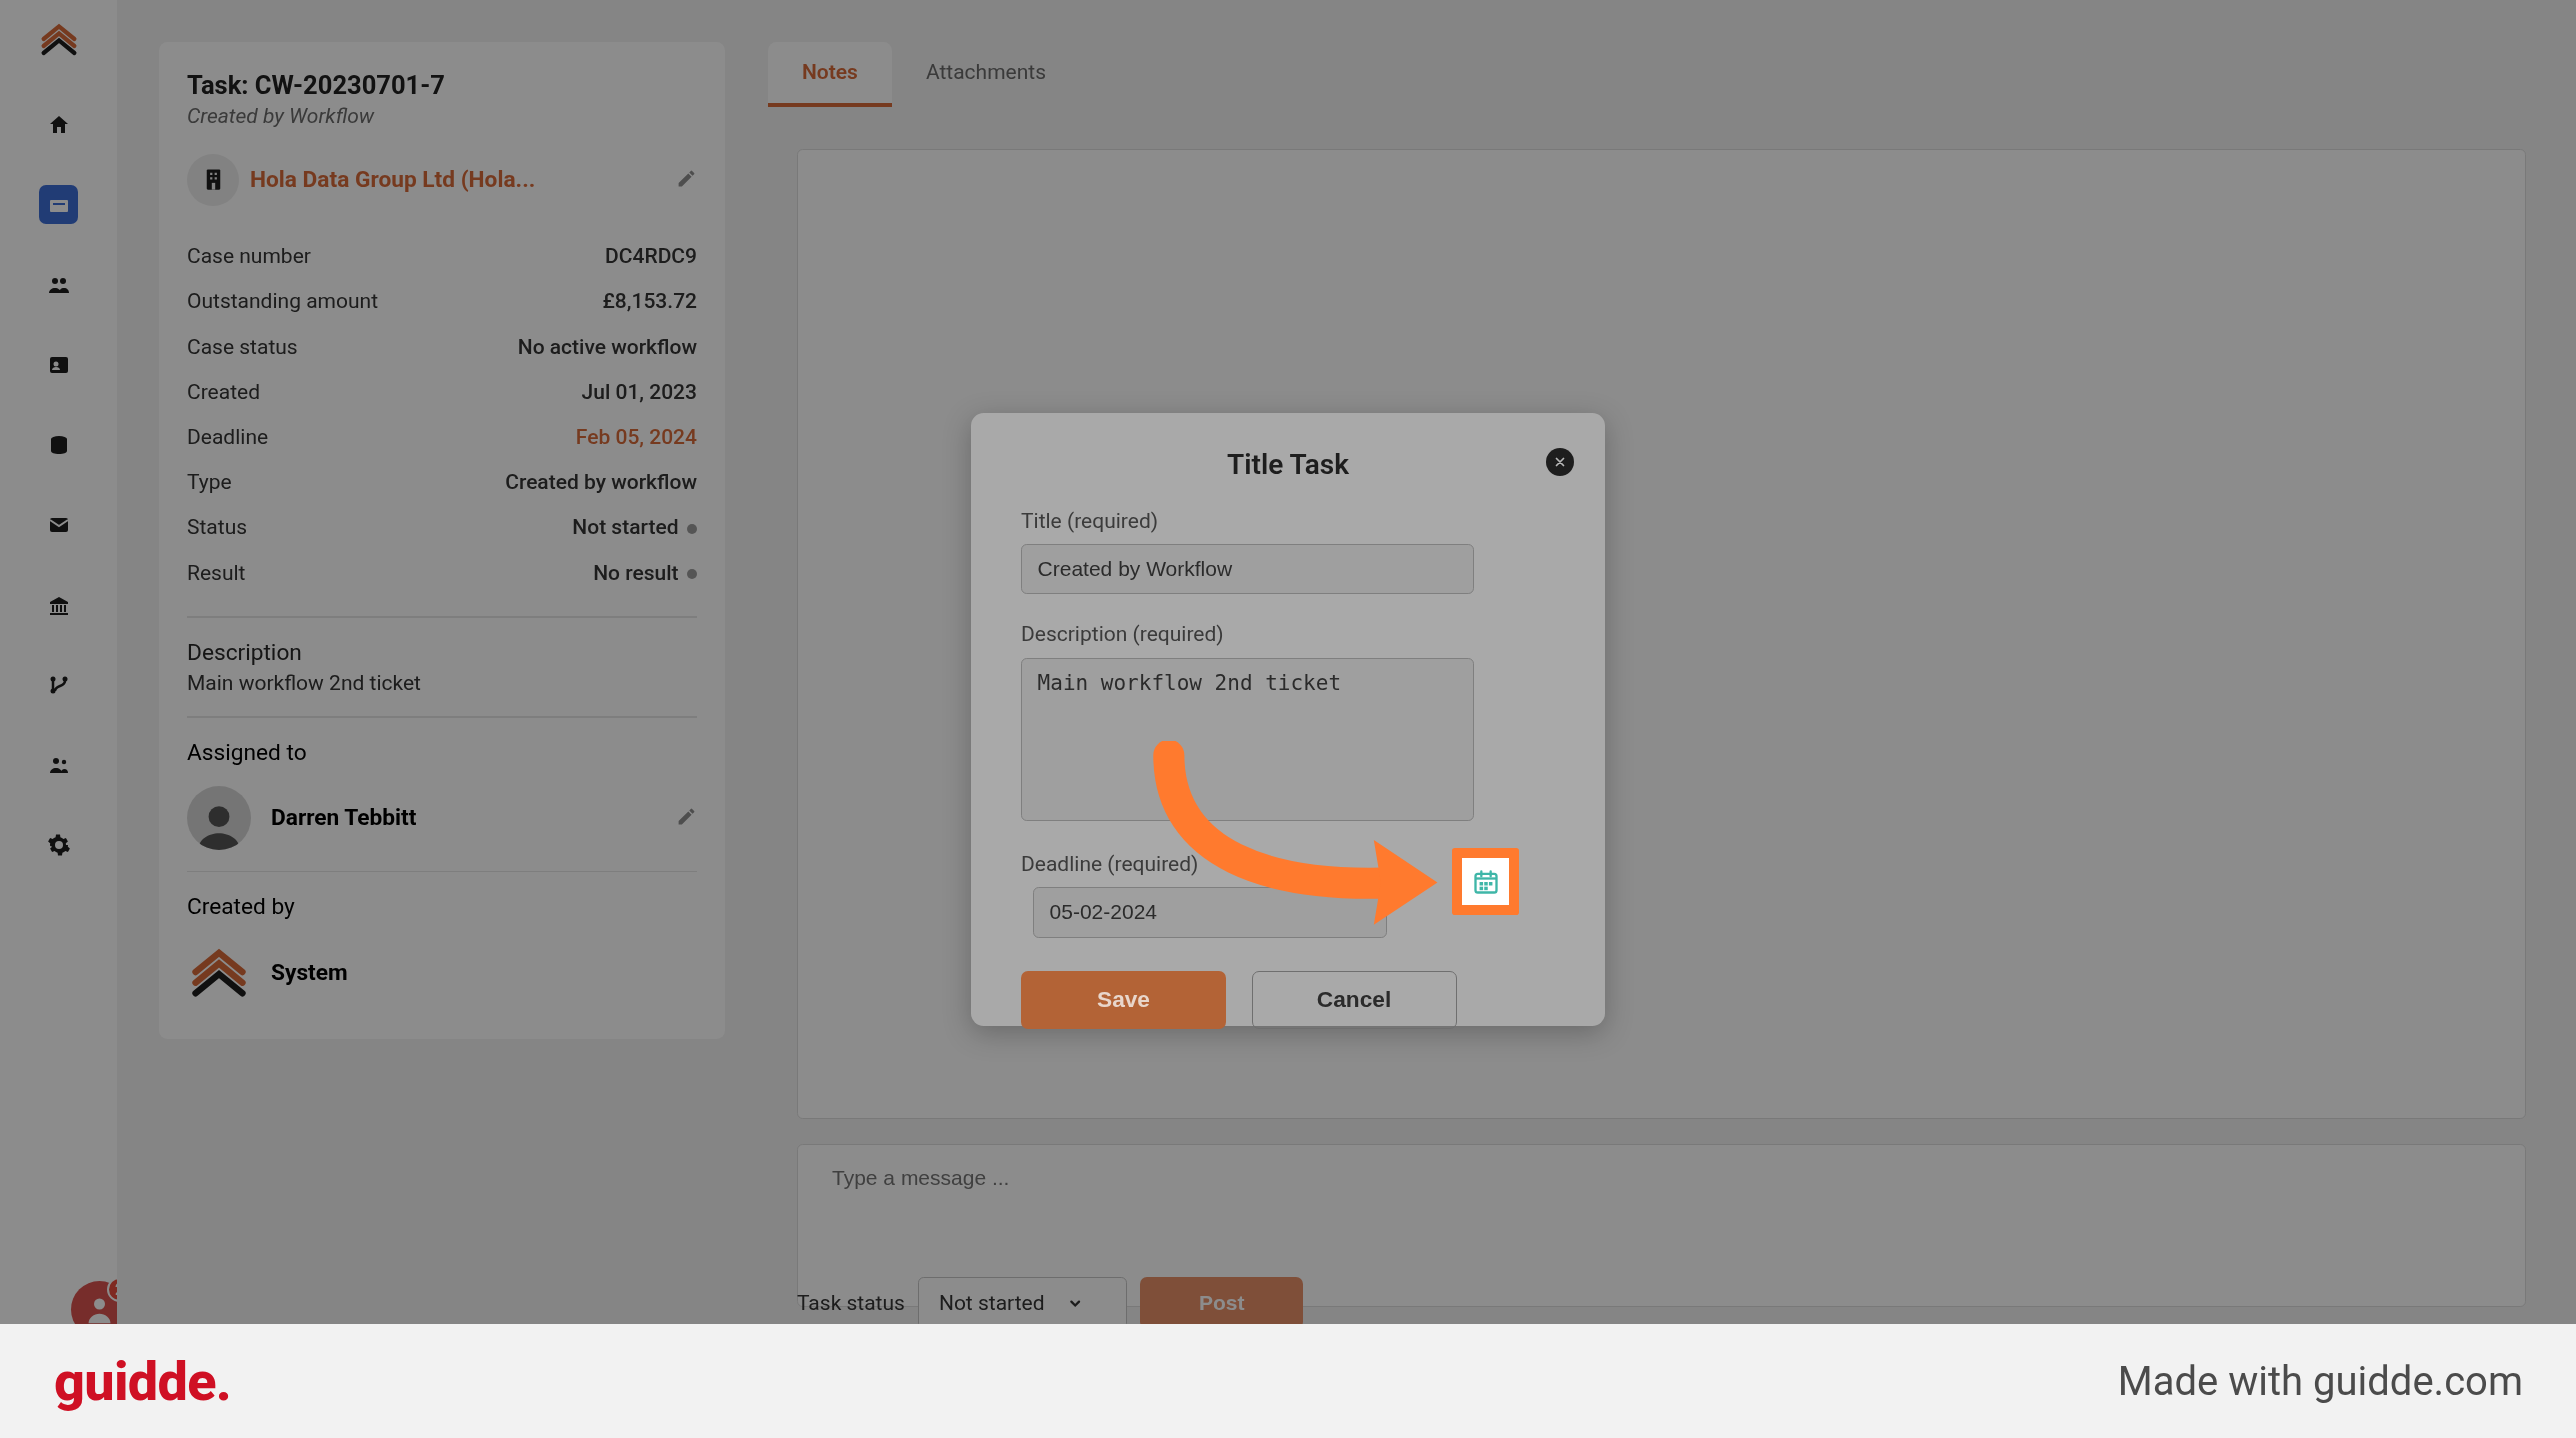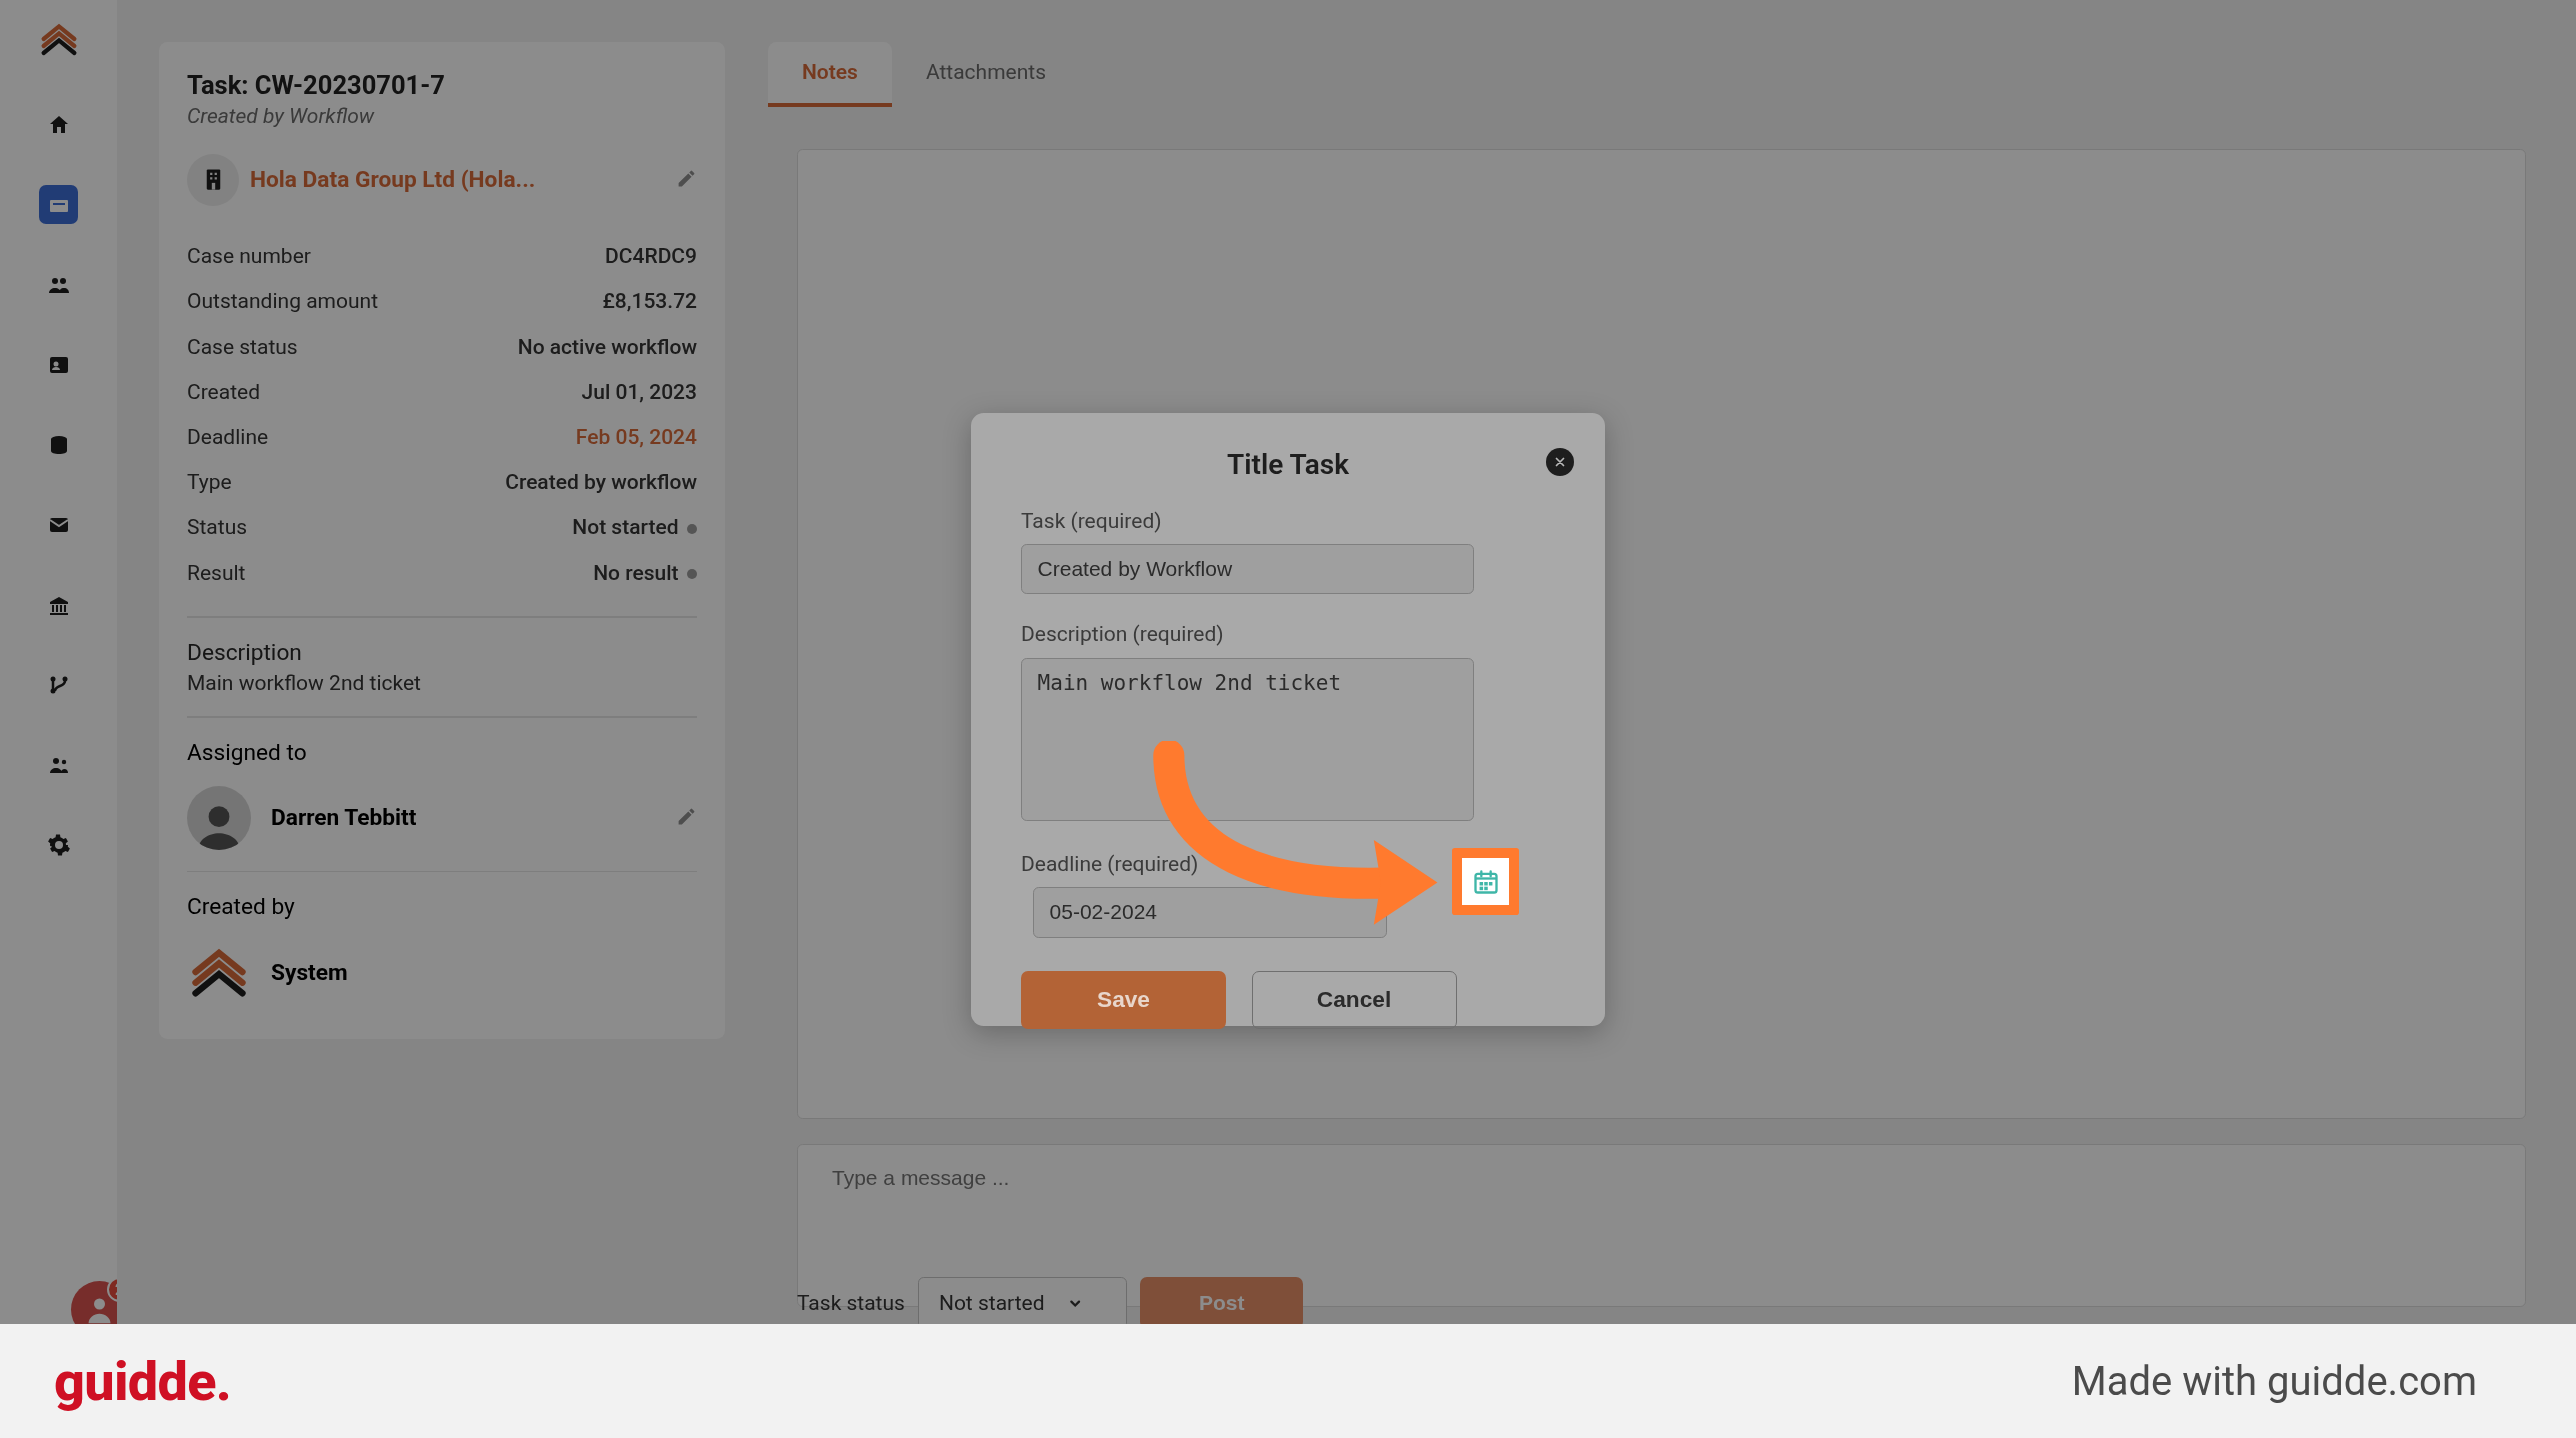--- a/index.html
+++ b/index.html
@@ -150,21 +150,21 @@
     width:47px; height:47px; background:#ffffff; display:flex;align-items:center;justify-content:center; color:#3fb6a8;
   }
   .cal-inner svg{width:28px;height:28px;}
 
   
   .arrow-anno { position:absolute; z-index:70; left:1126px; top:741px; width:326px; height:205px; pointer-events:none; }
 
   
   .guidde-bar {
     position:absolute; left:0; right:0; bottom:0; height:115px; background:#f2f2f2;
-    display:flex; align-items:center; justify-content:space-between; padding:0 99px 0 54px;
+    display:flex; align-items:center; justify-content:space-between; padding:0 53px 0 54px;
     z-index:200;
   }
   .guidde-logo { color:#cf1024; font-size:54px; font-weight:800; letter-spacing:-0.7px; }
   .guidde-made { color:#4b4b4b; font-size:40px; }
 </style>
 </head>
 <body>
 
 <nav class="sidebar">
   <div class="logo">
@@ -372,21 +372,21 @@
 <div class="dim-layer"></div>
 
 <div class="modal">
   <div class="modal-title">Title Task</div>
   <div class="modal-close">
     <svg viewBox="0 0 24 24">
         <path d="M6 6l12 12M18 6L6 18" stroke="currentColor" stroke-width="3" stroke-linecap="round"></path>
       </svg>
   </div>
 
-  <div class="m-label">Task (required)</div>
+  <div class="m-label">Title (required)</div>
   <input class="m-input" value="Created by Workflow" style="">
 
   <div class="m-label">Description (required)</div>
   <textarea class="m-textarea" style="">Main workflow 2nd ticket</textarea>
 
   <div class="m-label">Deadline (required)</div>
   <div class="m-date-row">
     <input class="m-date" value="05-02-2024" style="">
   </div>
 

